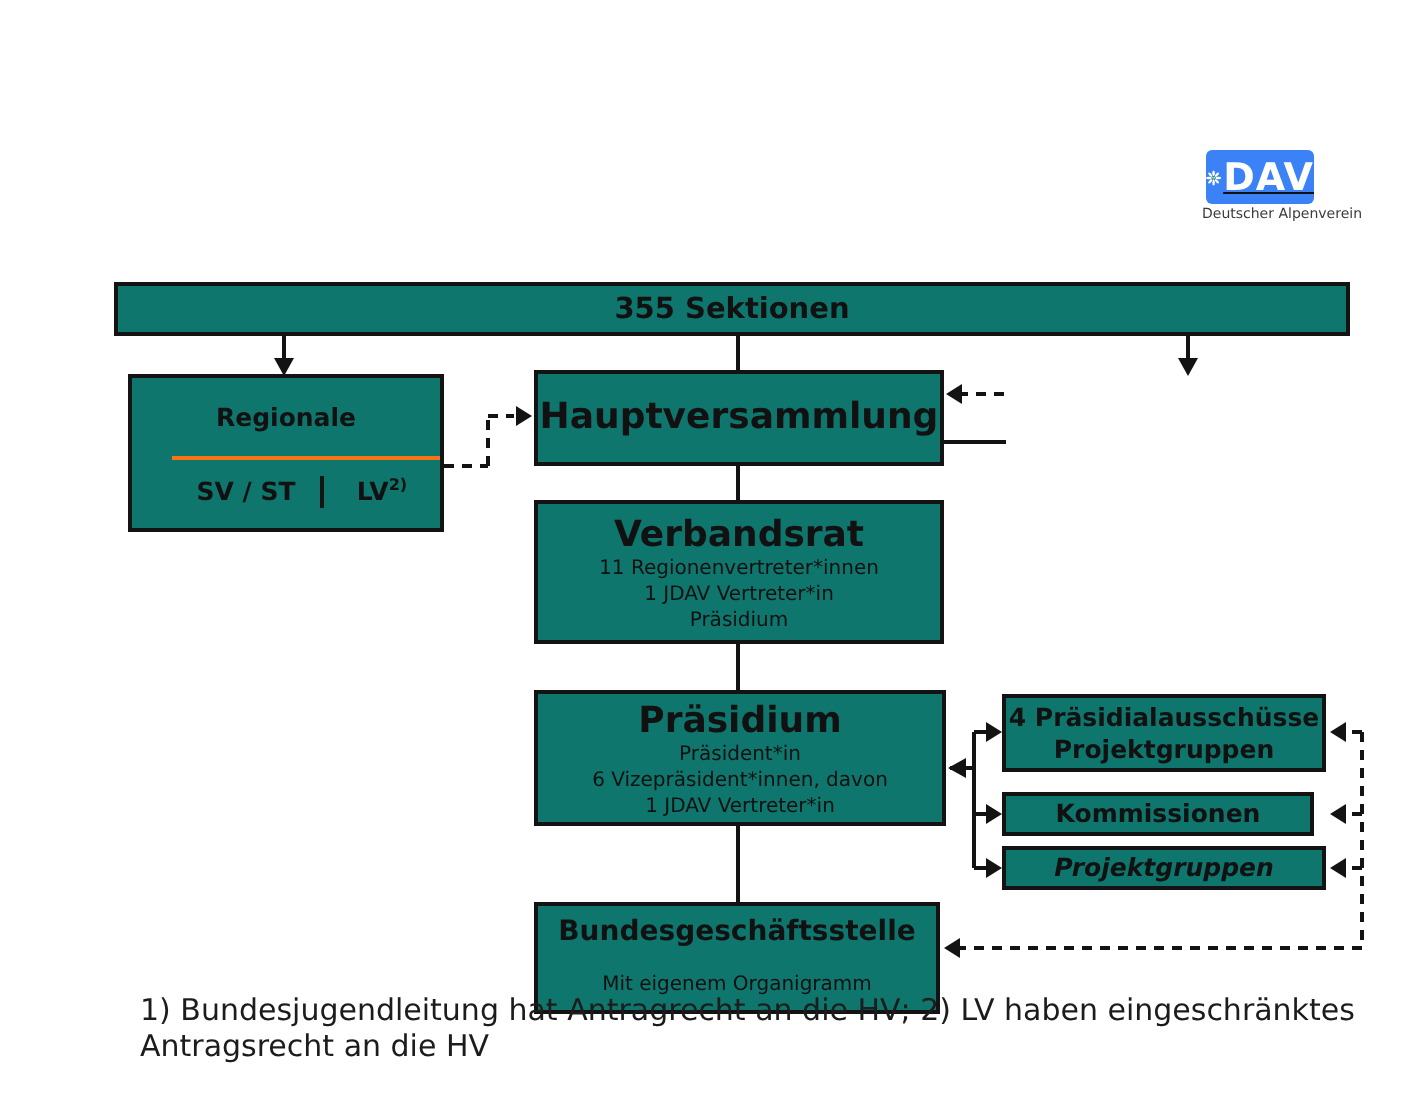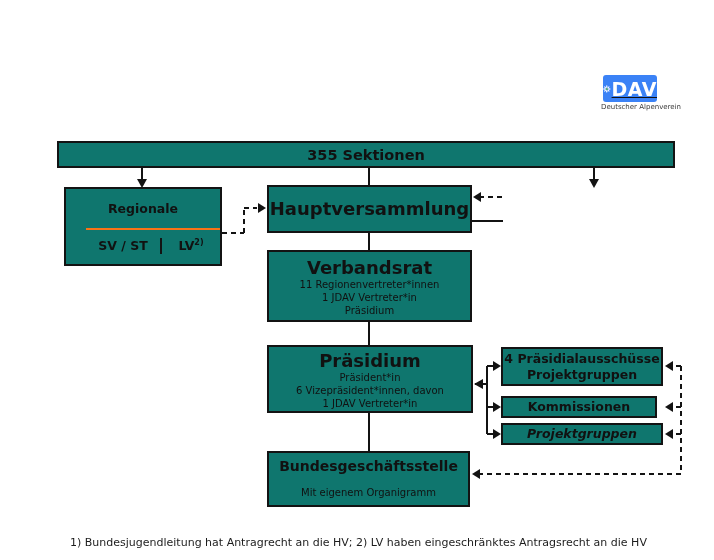--- a/index.html
+++ b/index.html
@@ -35,21 +35,21 @@
   .b-ausschuesse{left:501px;top:347px;width:162px;height:39px;}
   .b-kommissionen{left:501px;top:396px;width:156px;height:22px;}
   .b-projektgruppen{left:501px;top:423px;width:162px;height:22px;font-style:italic;}
   .b-bgs{left:267px;top:451px;width:203px;height:56px;justify-content:space-between;padding:5px 0 6px 0;}
   
   .logo{position:absolute;left:603px;top:75px;width:54px;height:27px;background:#3b82f6;border-radius:3px;
         display:flex;align-items:center;z-index:2;text-decoration:underline;}
   .logo-abbr{color:#fff;font-weight:bold;font-size:19px;letter-spacing:0.5px;margin-left:1px;}
   .logo-subtitle{position:absolute;left:601px;top:103px;width:72px;font-size:7px;color:#3a3a3a;
         white-space:nowrap;z-index:2;}
-  .footnote{position:absolute;left:70px;top:536px;width:620px;font-size:11px;color:#1c1c1c;z-index:2;}
+  .footnote{position:absolute;left:70px;top:496px;width:620px;font-size:15px;color:#1c1c1c;z-index:2;}
 </style>
 </head>
 <body>
 
 <div class="stage">
 
   <svg class="wires" width="714" height="560" viewBox="0 0 714 560">
     <g stroke="#131313" stroke-width="2" fill="none">
 
       <path d="M142 167 V180"></path>

